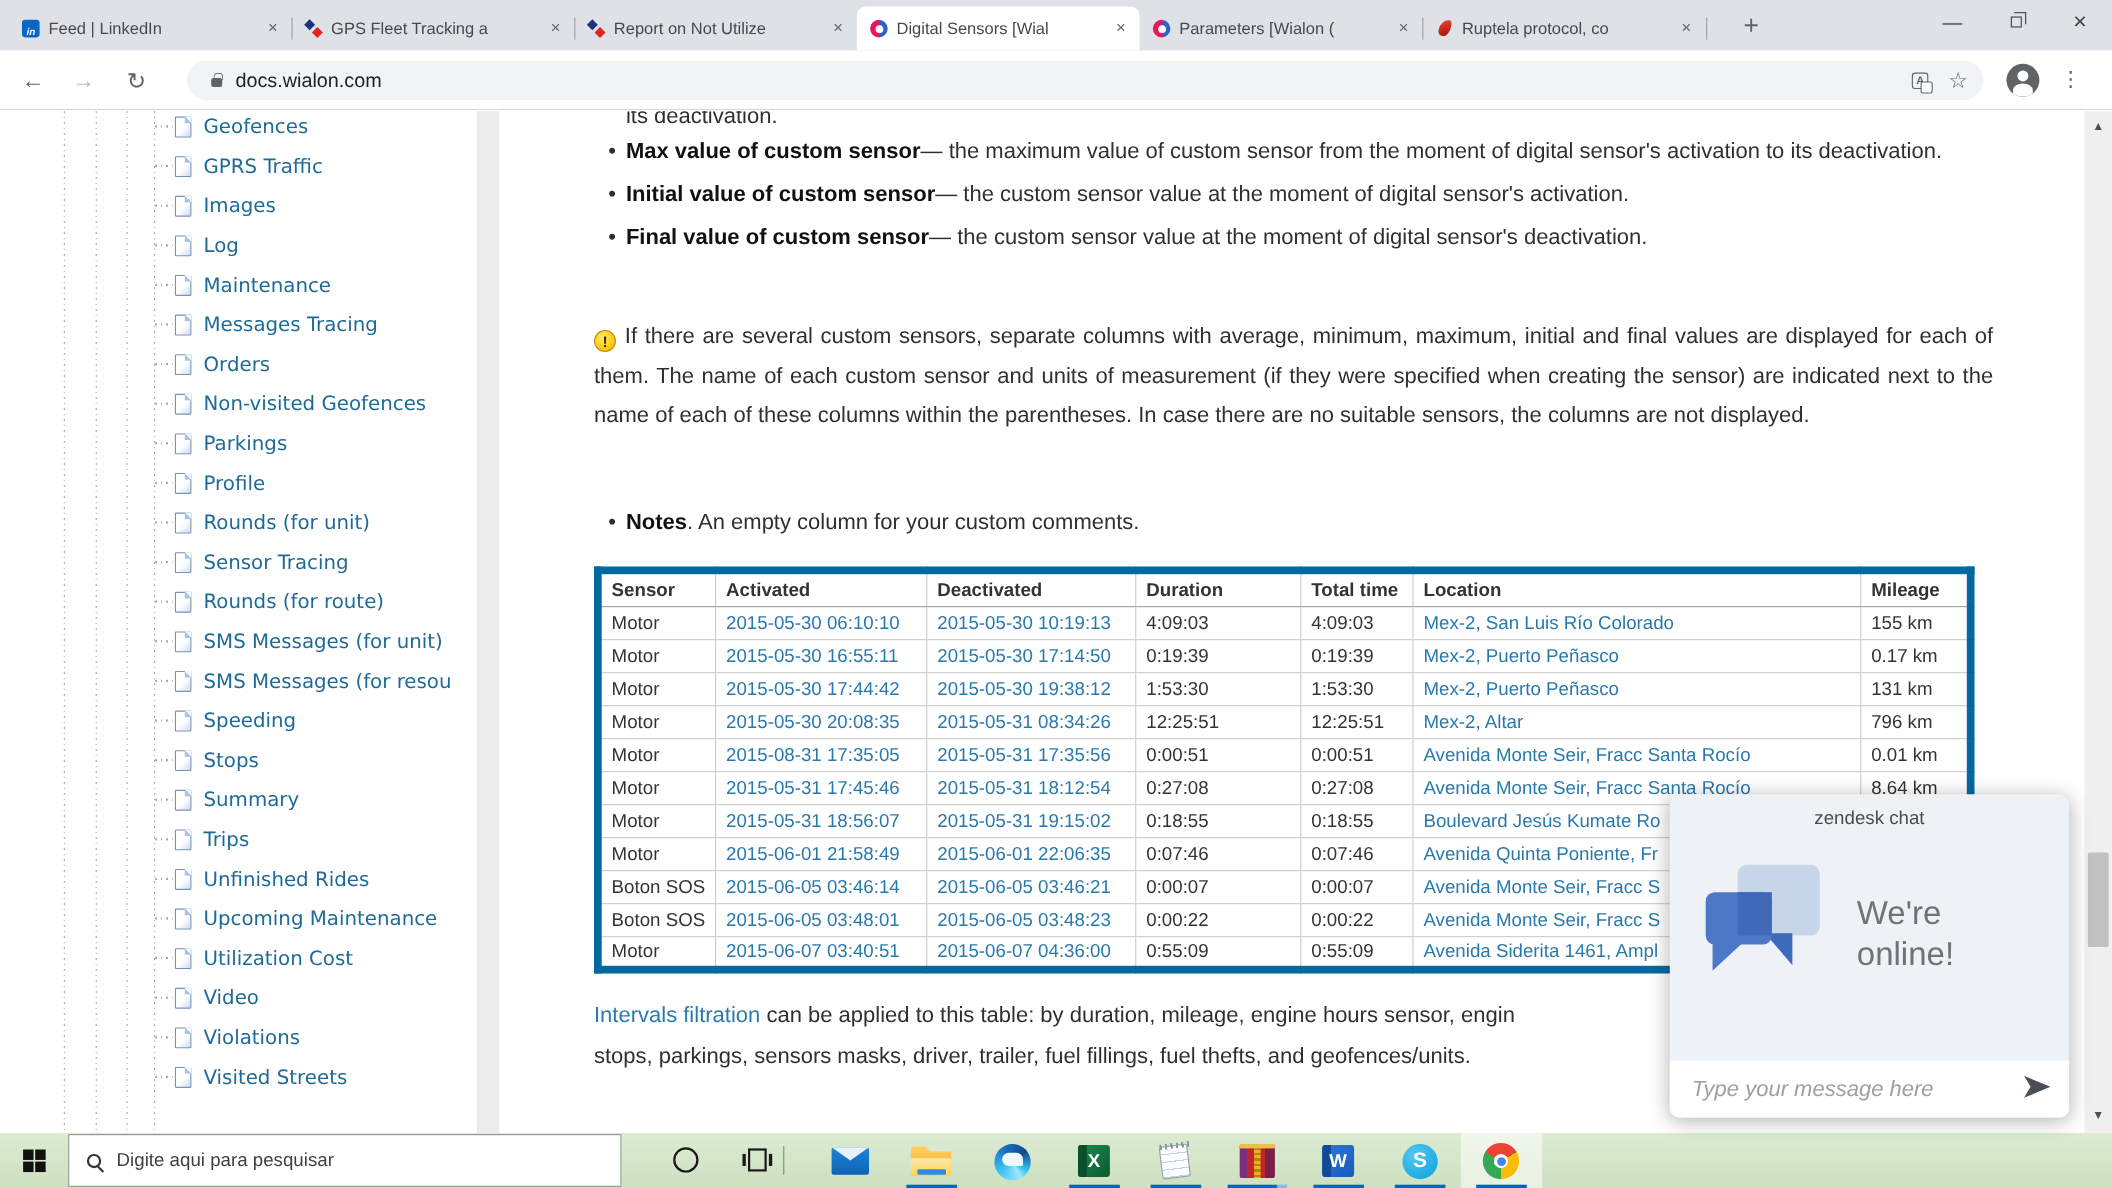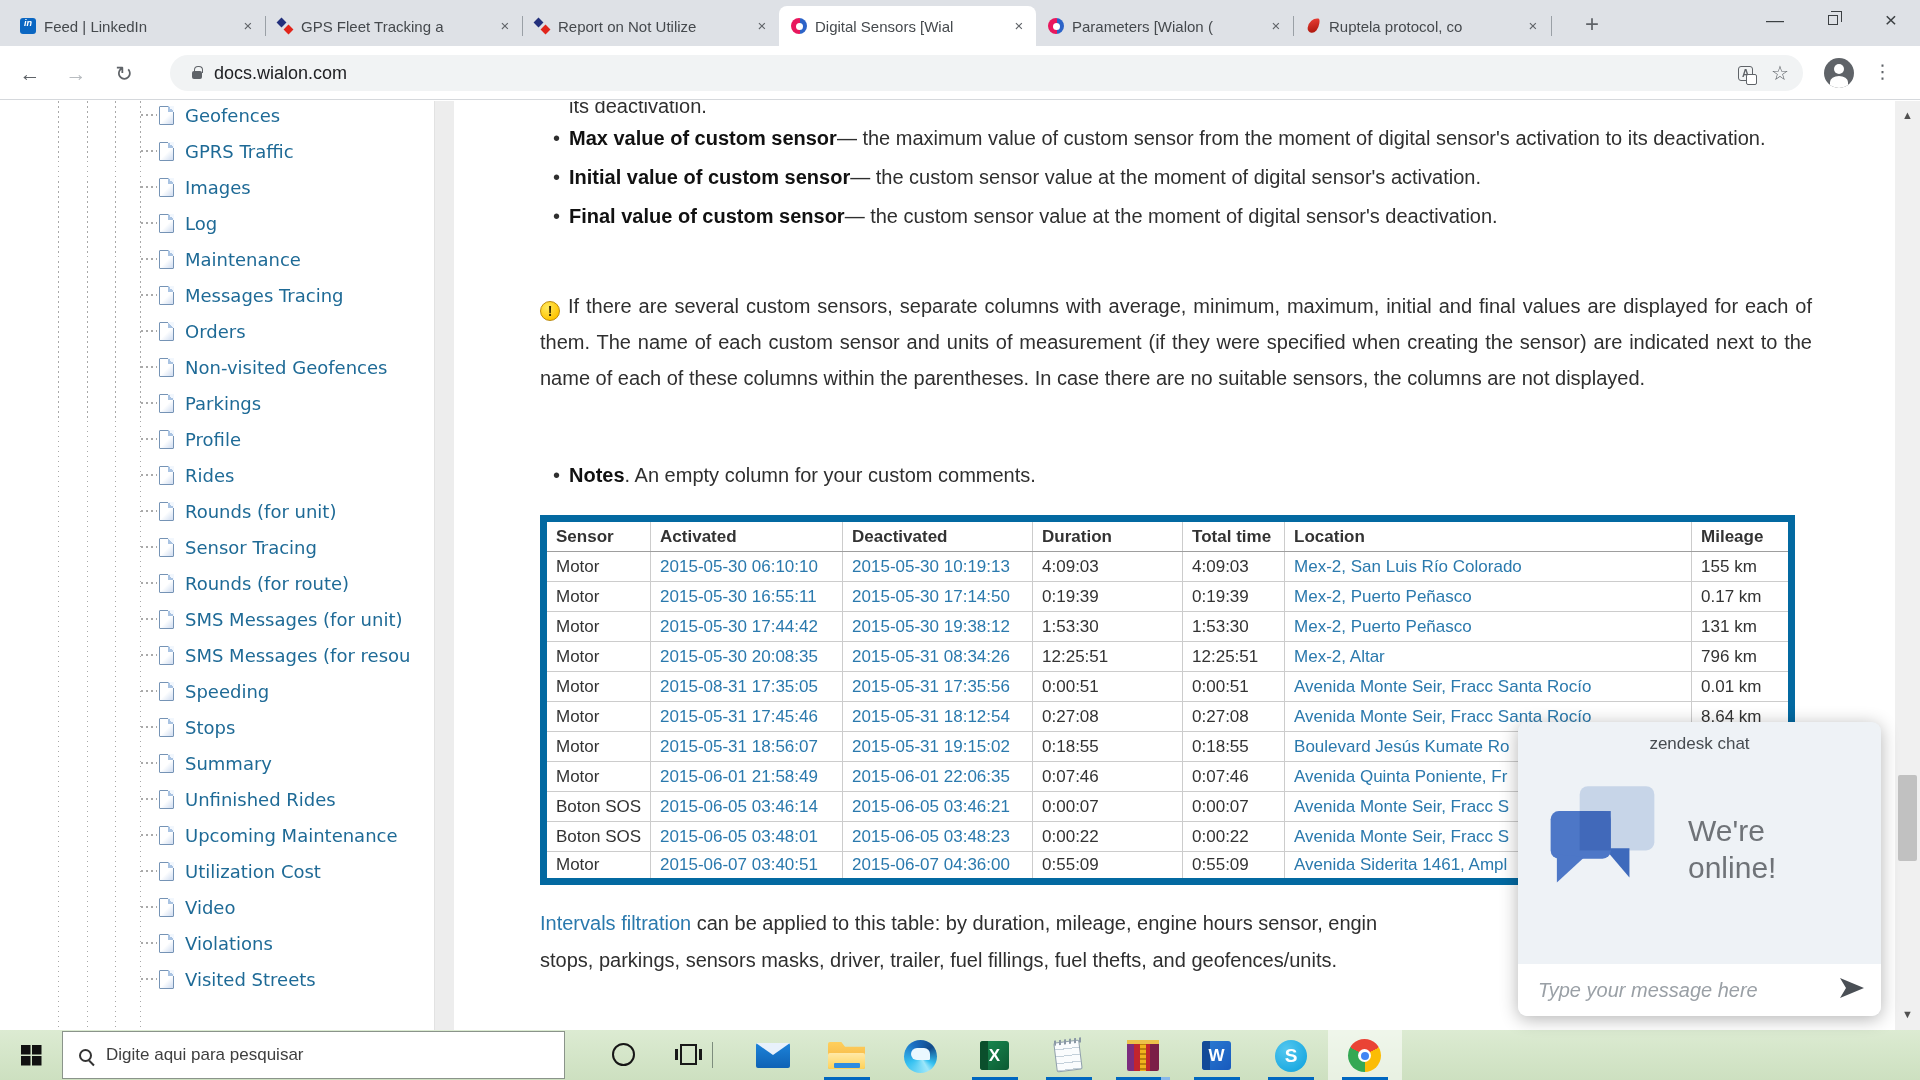--- a/index.html
+++ b/index.html
@@ -8,21 +8,21 @@
   
   #tabbar { position:absolute; left:0; top:0; width:1920px; height:46px; background:#dee1e6; }
   #tabs { position:absolute; left:8px; top:6px; height:40px; display:flex; }
   .tab { position:relative; width:257px; height:40px; display:flex; align-items:center; padding:0 8px 0 12px; cursor:default; }
   .tab.active { background:#fff; border-radius:8px 8px 0 0; }
   .tab.sep::before { content:""; position:absolute; left:0; top:10px; height:20px; width:1px; background:#9aa0a6; }
   .tab.sepr::after { content:""; position:absolute; right:-2px; top:10px; height:20px; width:1px; background:#9aa0a6; }
   .tab-title { flex:1; margin-left:8px; font-size:15px; color:#45494d; white-space:nowrap; overflow:hidden;
     -webkit-mask-image:linear-gradient(90deg,#000 85%,transparent); mask-image:linear-gradient(90deg,#000 85%,transparent); }
   .tab-close { width:18px; height:18px; text-align:center; line-height:17px; font-size:15px; color:#5f6368; border-radius:50%; }
-  .favicon { position:relative; width:16px; height:16px; flex:0 0 16px; display:flex; align-items:flex-start; justify-content:center; }
+  .favicon { position:relative; width:16px; height:16px; flex:0 0 16px; display:flex; align-items:flex-end; justify-content:center; }
   .fl { font-weight:bold; font-size:9px; color:#fff; font-family:"Liberation Sans",sans-serif; }
   .ic-linkedin { background:#0a66c2; border-radius:3px; }
   .ic-diamonds { background:transparent; }
   .ic-diamonds::before { content:""; position:absolute; left:1px; top:1px; width:7px; height:7px; background:#23307c; transform:rotate(45deg); }
   .ic-diamonds::after { content:""; position:absolute; right:1px; bottom:1px; width:7px; height:7px; background:#e1251b; transform:rotate(45deg); }
   .ic-wialon { border-radius:50%; background:conic-gradient(from 210deg, #e8175d 0 160deg, #2c63c8 160deg 320deg, #e8175d 320deg); }
   .ic-wialon::before { content:""; position:absolute; left:4.5px; top:4.5px; width:7px; height:7px; border-radius:50%; background:#fff; }
   .ic-flame { background:transparent; }
   .ic-flame::before { content:""; position:absolute; left:3px; top:0; width:11px; height:15px;
     background:linear-gradient(160deg,#f0433a,#a61208); border-radius:85% 15% 60% 40% / 70% 30% 70% 30%; transform:rotate(8deg); }
@@ -307,25 +307,20 @@
           <span class="page-icon"></span>
           <span class="tree-label">Parkings</span>
         </div>
 
         <div class="tree-item">
           <span class="connector"></span>
           <span class="page-icon"></span>
           <span class="tree-label">Profile</span>
         </div>
 
-        <div class="tree-item">
-          <span class="connector"></span>
-          <span class="page-icon"></span>
-          <span class="tree-label">Rides</span>
-        </div>
 
         <div class="tree-item">
           <span class="connector"></span>
           <span class="page-icon"></span>
           <span class="tree-label">Rounds (for unit)</span>
         </div>
 
         <div class="tree-item">
           <span class="connector"></span>
           <span class="page-icon"></span>
@@ -361,20 +356,25 @@
           <span class="page-icon"></span>
           <span class="tree-label">Stops</span>
         </div>
 
         <div class="tree-item">
           <span class="connector"></span>
           <span class="page-icon"></span>
           <span class="tree-label">Summary</span>
         </div>
 
+        <div class="tree-item">
+          <span class="connector"></span>
+          <span class="page-icon"></span>
+          <span class="tree-label">Trips</span>
+        </div>
 
         <div class="tree-item">
           <span class="connector"></span>
           <span class="page-icon"></span>
           <span class="tree-label">Unfinished Rides</span>
         </div>
 
         <div class="tree-item">
           <span class="connector"></span>
           <span class="page-icon"></span>

